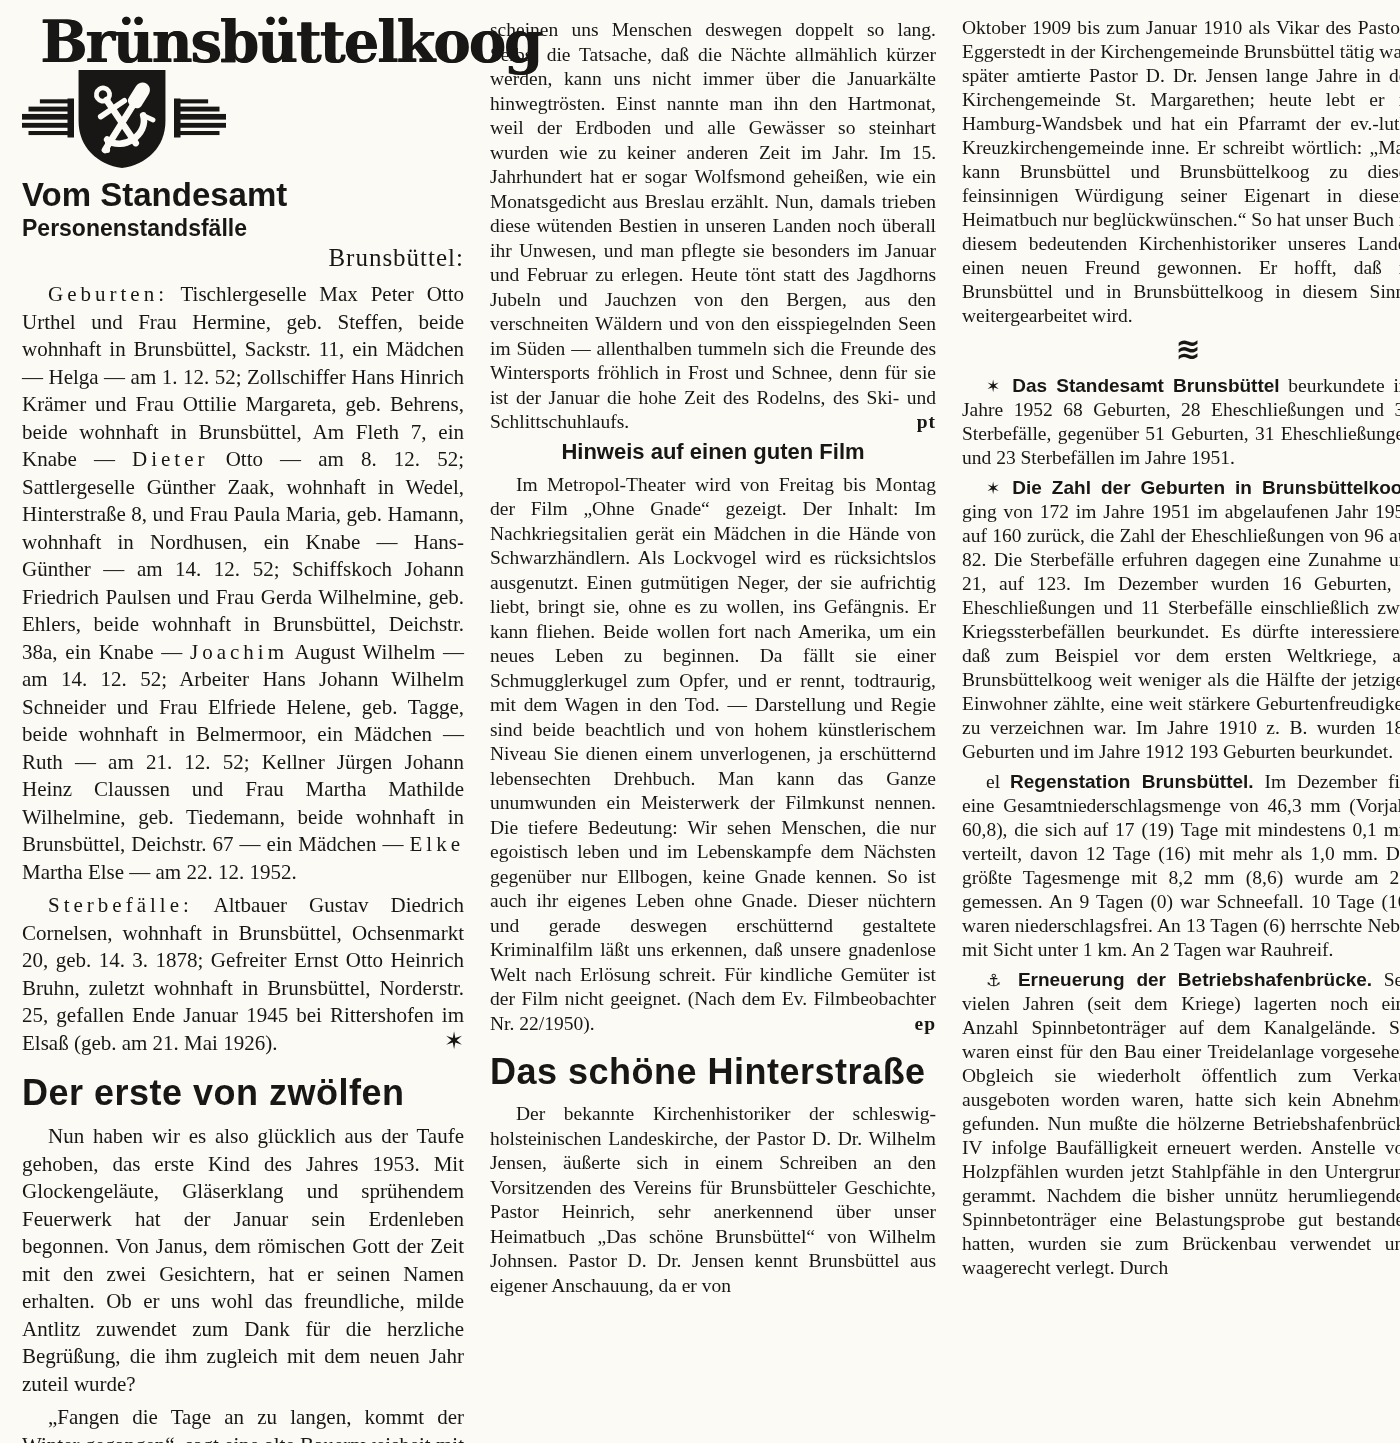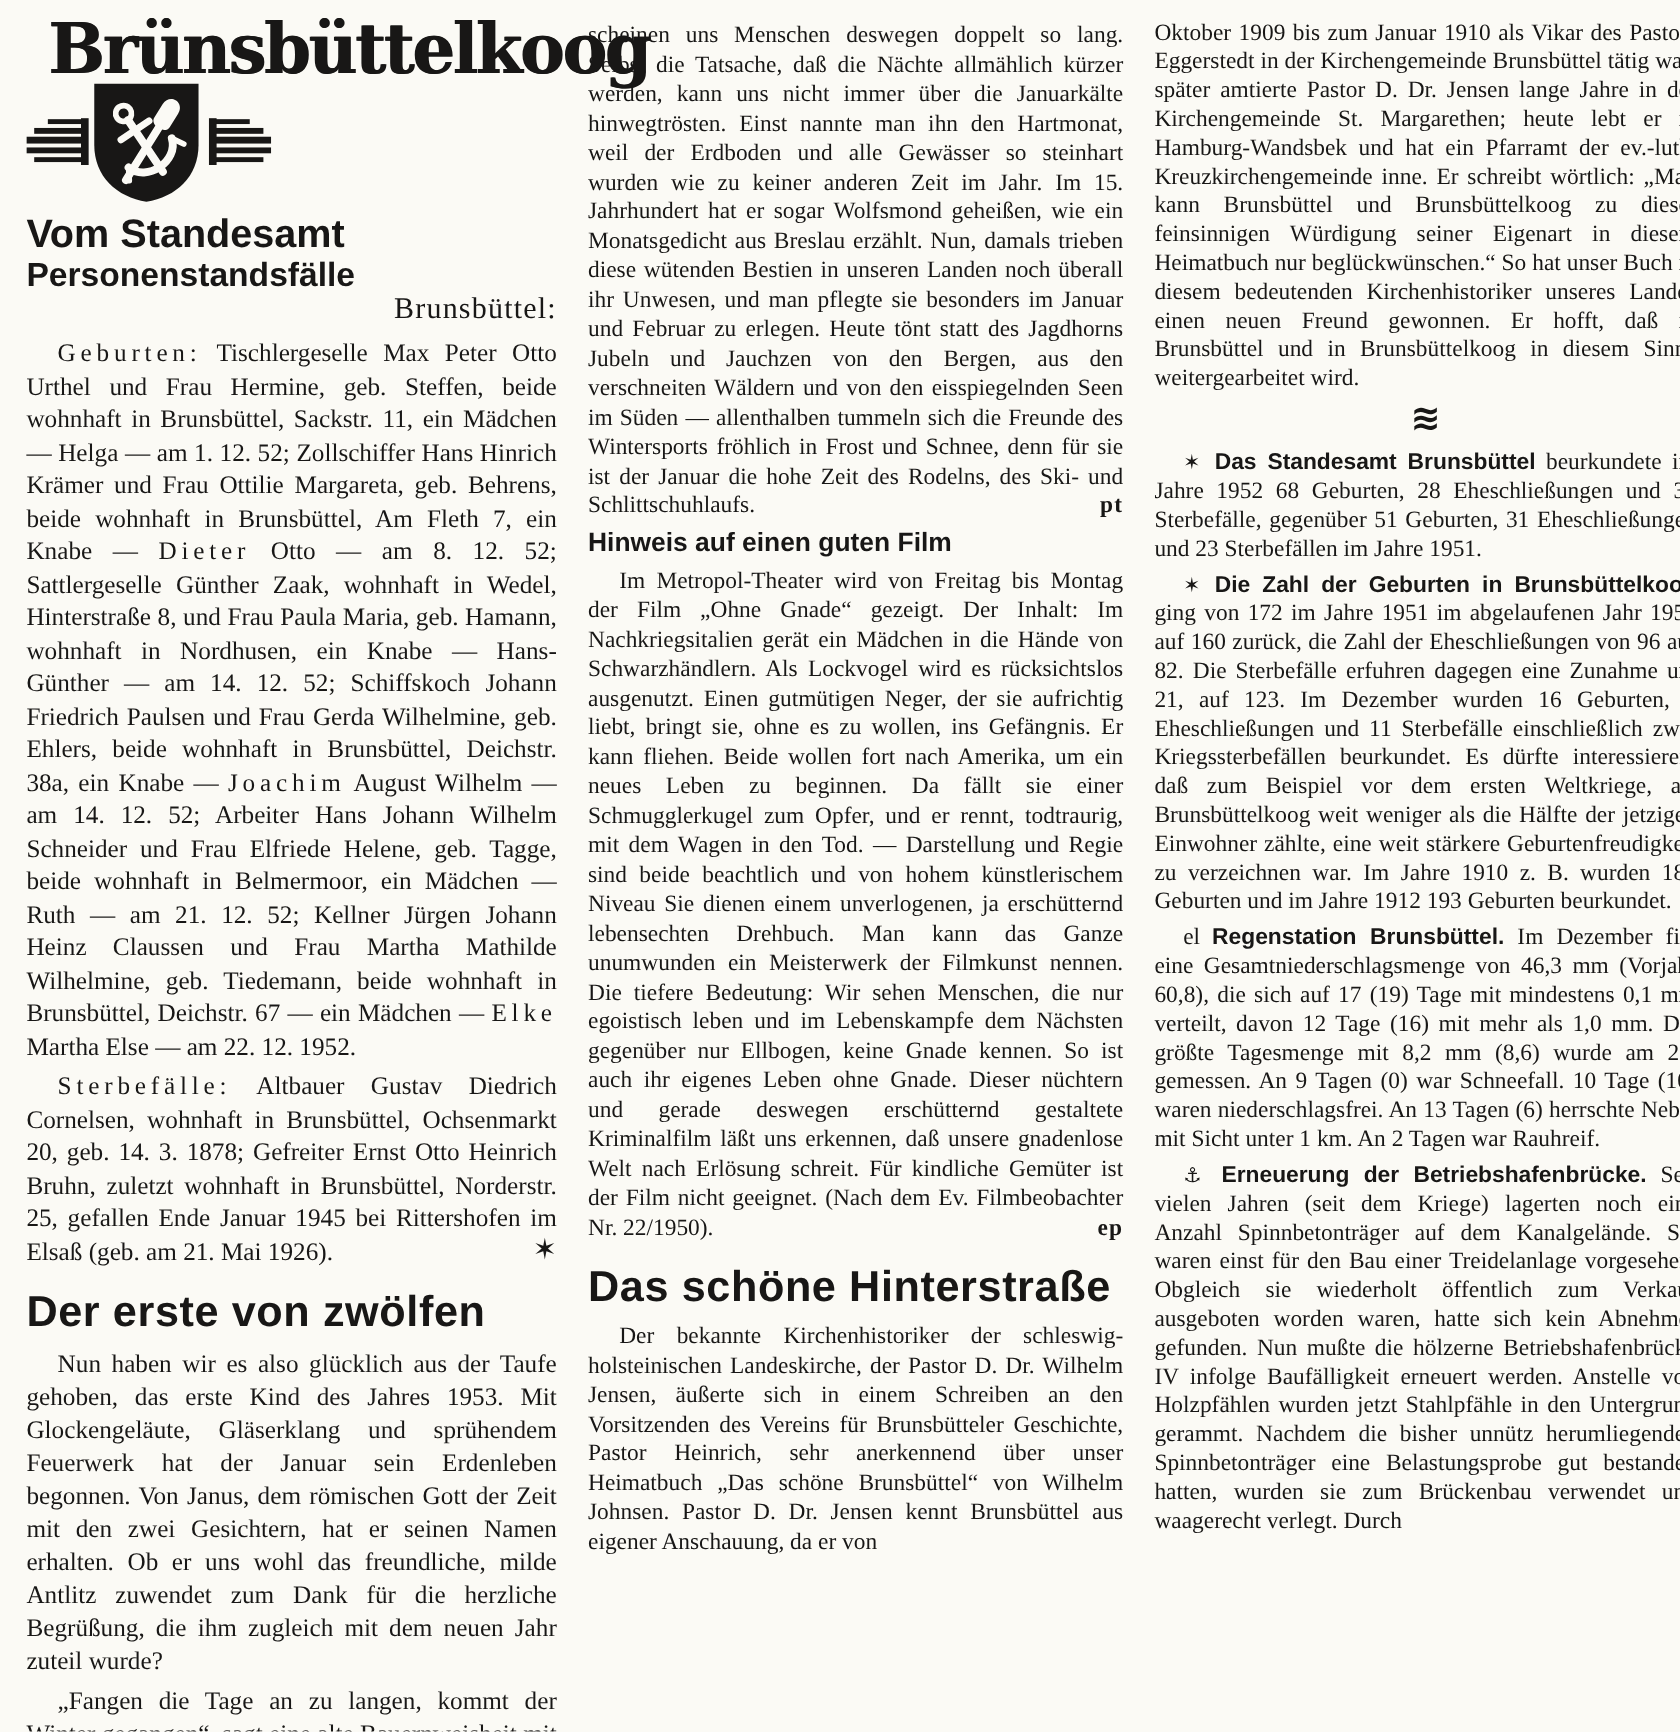--- a/index.html
+++ b/index.html
@@ -13,25 +13,25 @@
   .col1{width:442px;font-size:21px;line-height:27.5px;margin-right:26px;}
   .col2{width:446px;font-size:19.5px;line-height:24.5px;margin-right:26px;padding-top:8px;}
   .col3{width:452px;font-size:19.5px;line-height:24px;padding-top:6px;}
   p.body{margin:0 0 6px 0;text-align:justify;}
   .indent{text-indent:26px;}
   .sperr{letter-spacing:4px;}
   .sig{float:right;font-weight:bold;letter-spacing:1px;}
   .star-end{float:right;font-family:"DejaVu Sans",sans-serif;font-size:24px;line-height:22px;}
   h1,h2,.subhead{font-family:"Liberation Sans",sans-serif;margin:0;font-weight:bold;}
   h1{font-size:33px;line-height:38px;margin:8px 0 2px;}
-  .subhead{font-size:28px;line-height:25px;margin:0 0 2px;}
+  .subhead{font-size:23px;line-height:25px;margin:0 0 2px;}
   .place{font-size:25px;line-height:30px;text-align:right;letter-spacing:1px;margin:2px 0 8px;}
   h2{font-size:36px;line-height:44px;margin:14px 0 8px;letter-spacing:.5px;}
   h2.quote{font-size:40px;}
-  .subhead2{font-family:"Liberation Sans",sans-serif;font-weight:bold;font-size:22px;line-height:26px;margin:-2px 0 8px;}
+  .subhead2{font-family:"Liberation Sans",sans-serif;font-weight:bold;text-align:center;font-size:22px;line-height:26px;margin:-2px 0 8px;}
   .divider{text-align:center;font-family:"DejaVu Sans",sans-serif;font-weight:bold;font-size:30px;line-height:30px;margin:4px 0 10px;}
   .item{text-indent:24px;margin-bottom:8px;}
   .lead{font-family:"Liberation Sans",sans-serif;font-weight:bold;font-size:19px;}
   .star-icon{font-family:"DejaVu Sans",sans-serif;font-size:17px;margin-right:12px;}
   .anchor-icon{font-family:"DejaVu Sans",sans-serif;font-size:17px;margin-right:10px;}
   .prefix{margin-right:10px;}
   
   .masthead{margin-bottom:0;}
   .mast-title1{font-family:"DejaVu Serif",serif;font-weight:bold;font-size:56px;line-height:60px;
     letter-spacing:-2px;padding-left:18px;text-shadow:.7px 0 0 currentColor;transform:scaleY(1.04);transform-origin:top left;}

